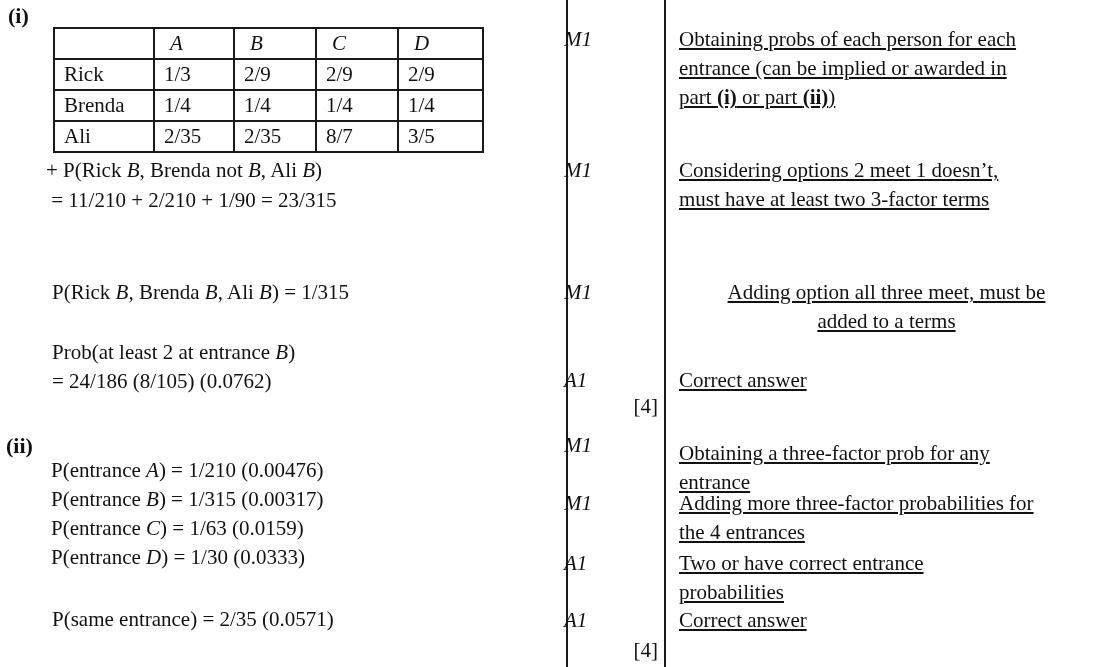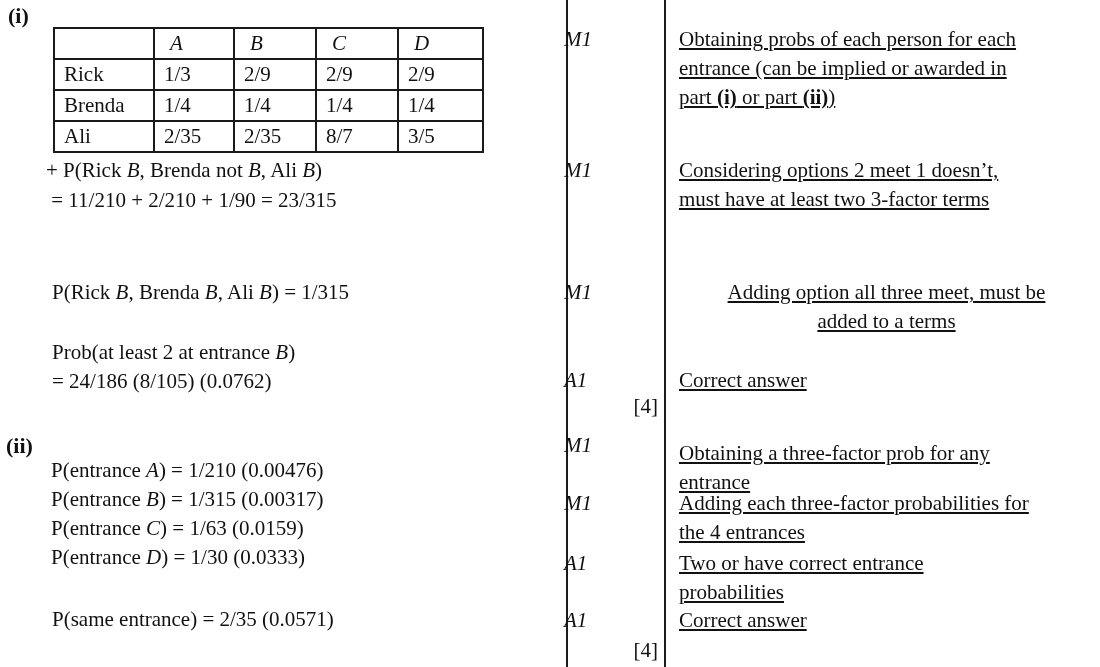--- a/index.html
+++ b/index.html
@@ -137,21 +137,21 @@
   <div>added to a terms</div>
 </div>
 <div class="comment" style="top:366px;">
   <div>Correct answer</div>
 </div>
 <div class="comment" style="top:439px;">
   <div>Obtaining a three-factor prob for any</div>
   <div>entrance</div>
 </div>
 <div class="comment" style="top:489px;">
-  <div>Adding each three-factor probabilities for</div>
+  <div>Adding more three-factor probabilities for</div>
   <div>the 4 entrances</div>
 </div>
 <div class="comment" style="top:549px;">
   <div>Two or have correct entrance</div>
   <div>probabilities</div>
 </div>
 <div class="comment" style="top:606px;">
   <div>Correct answer</div>
 </div>
 

